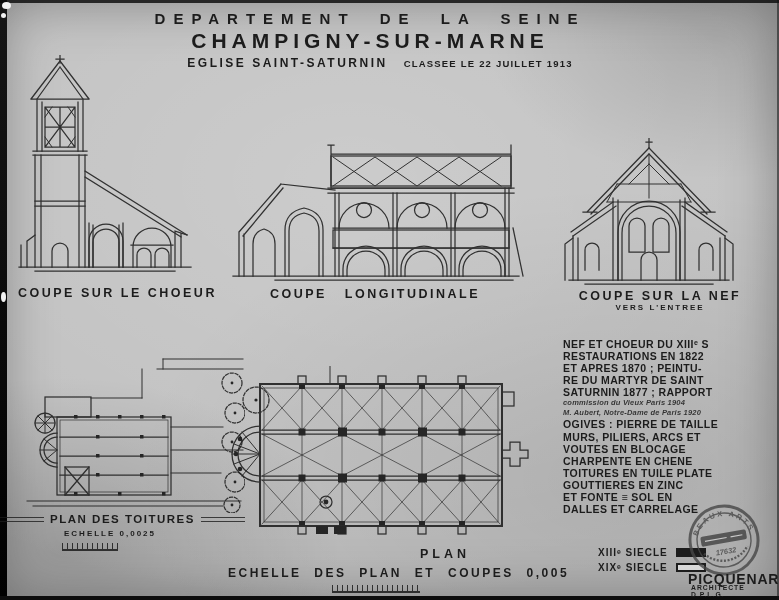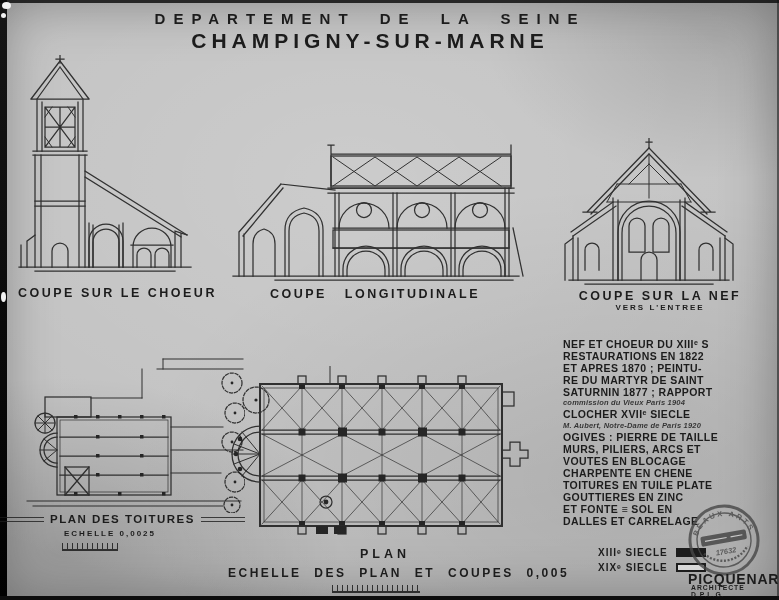--- a/index.html
+++ b/index.html
@@ -69,20 +69,23 @@
   <div class="abs edge-left"></div>
   <div class="abs edge-top"></div>
   <div class="abs edge-bottom"></div>
   <div class="abs edge-right"></div>
   <div class="abs speck" style="left:2px;top:2px;width:9px;height:7px;"></div>
   <div class="abs speck" style="left:1px;top:13px;width:5px;height:5px;"></div>
   <div class="abs speck" style="left:1px;top:292px;width:5px;height:10px;"></div>
 
   <div class="abs hdr2">CHAMPIGNY-SUR-MARNE</div>
   <div class="abs hdr1">DEPARTEMENT DE LA SEINE</div>
+  <div class="abs hdr3">
+    <span>EGLISE SAINT-SATURNIN</span><span class="sub">CLASSEE LE 22 JUILLET 1913</span>
+  </div>
 
   <svg class="abs drawing" style="left:15px;top:55px;" width="185" height="220" viewBox="0 0 185 220">
     <g>
       <path d="M45 0 V8 M41 4 H49"></path>
       <path d="M45 6 L74 44 M45 6 L16 44 M16 44 H74 M45 12 L68 44 M45 12 L22 44"></path>
     </g>
     <g>
       <path d="M22 44 V96 M27 47 V96 M63 47 V96 M68 44 V96"></path>
       <path d="M30 52 H60 V92 H30 Z M30 52 L60 92 M60 52 L30 92 M30 72 H60 M45 52 V92"></path>
       <path class="med" d="M37 52 L30 62 M53 52 L60 62 M30 82 L37 92 M60 82 L53 92"></path>
@@ -290,32 +293,31 @@
       <circle cx="96" cy="136" r="6"></circle>
         <circle class="fill" cx="96" cy="136" r="2.4"></circle>
       <rect class="fill" x="86" y="160" width="12" height="8"></rect>
         <rect class="fill" x="104" y="160" width="12" height="8"></rect>
     </g>
     <g>
       <path d="M272 84 H280 V76 H290 V84 H298 V92 H290 V100 H280 V92 H272"></path>
       <rect x="272" y="26" width="12" height="14"></rect>
     </g>
   </svg>
-  <div class="abs seclbl" style="left:300px;top:547px;width:170px;letter-spacing:4px;">PLAN</div>
+  <div class="abs seclbl" style="left:300px;top:547px;width:170px;letter-spacing:4px;text-align:right;">PLAN</div>
   <div class="abs seclbl" style="left:228px;top:566px;width:335px;font-size:12px;word-spacing:7px;">ECHELLE DES PLAN ET COUPES 0,005</div>
   <div class="abs scalebar" style="left:332px;top:585px;width:88px;"></div>
 
   <div class="abs notes">
     <div class="nline">NEF ET CHOEUR DU XIIIᵉ S</div>
     <div class="nline">RESTAURATIONS EN 1822</div>
     <div class="nline">ET APRES 1870 ; PEINTU-</div>
     <div class="nline">RE DU MARTYR DE SAINT</div>
     <div class="nline">SATURNIN 1877 ; RAPPORT</div>
     <div class="nline small">commission du Vieux Paris 1904</div>
-    <div class="nline">CLOCHER XVIIᵉ SIECLE</div>
     <div class="nline small">M. Aubert, Notre-Dame de Paris 1920</div>
     <div class="nline">OGIVES : PIERRE DE TAILLE</div>
     <div class="nline">MURS, PILIERS, ARCS ET</div>
     <div class="nline">VOUTES EN BLOCAGE</div>
     <div class="nline">CHARPENTE EN CHENE</div>
     <div class="nline">TOITURES EN TUILE PLATE</div>
     <div class="nline">GOUTTIERES EN ZINC</div>
     <div class="nline">ET FONTE ≡ SOL EN</div>
     <div class="nline">DALLES ET CARRELAGE</div>
   </div>

